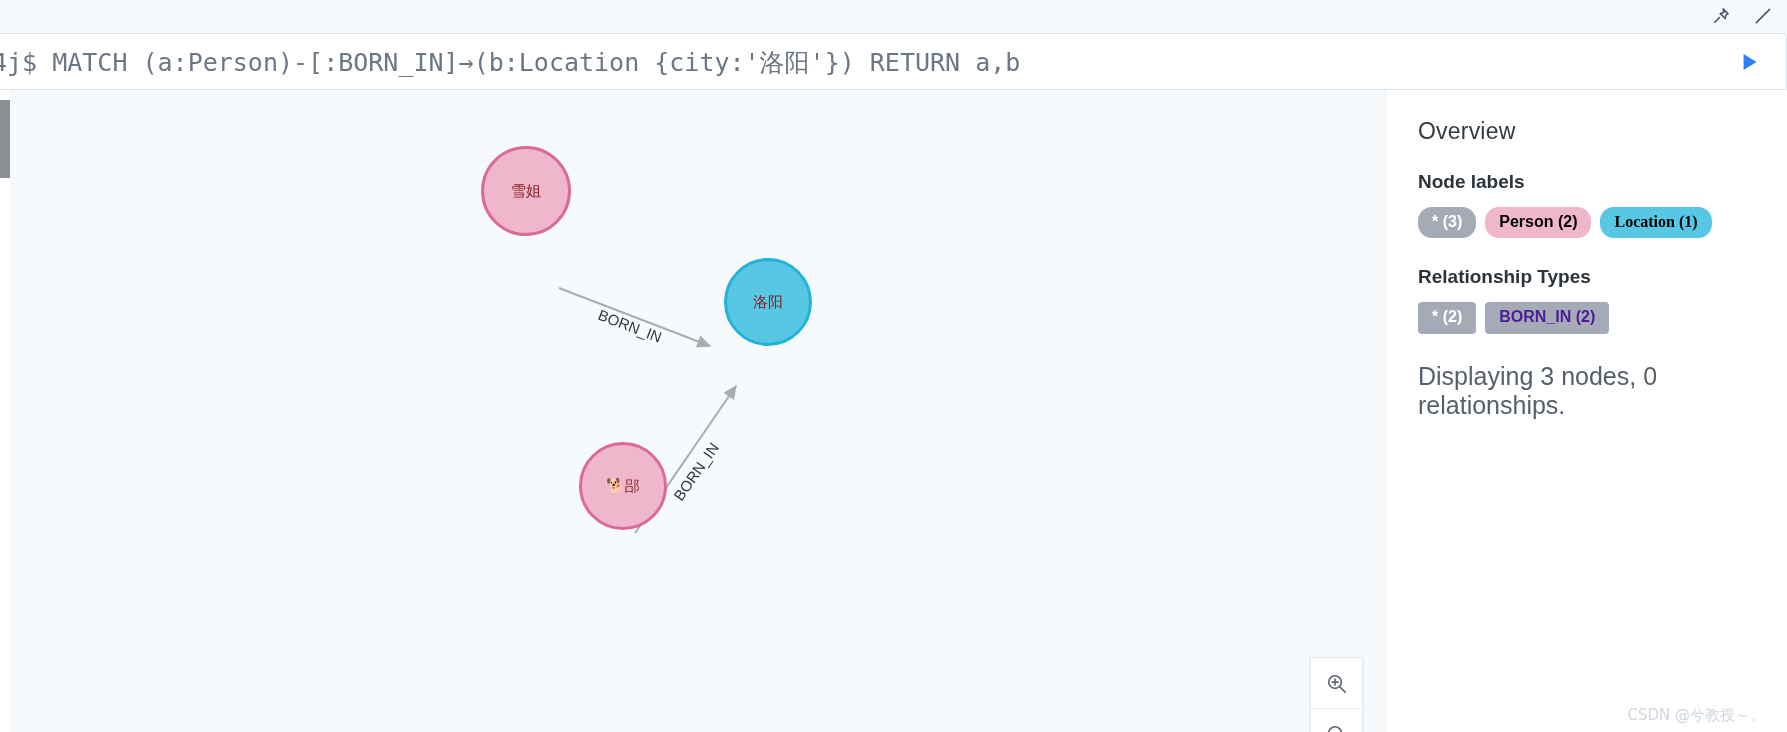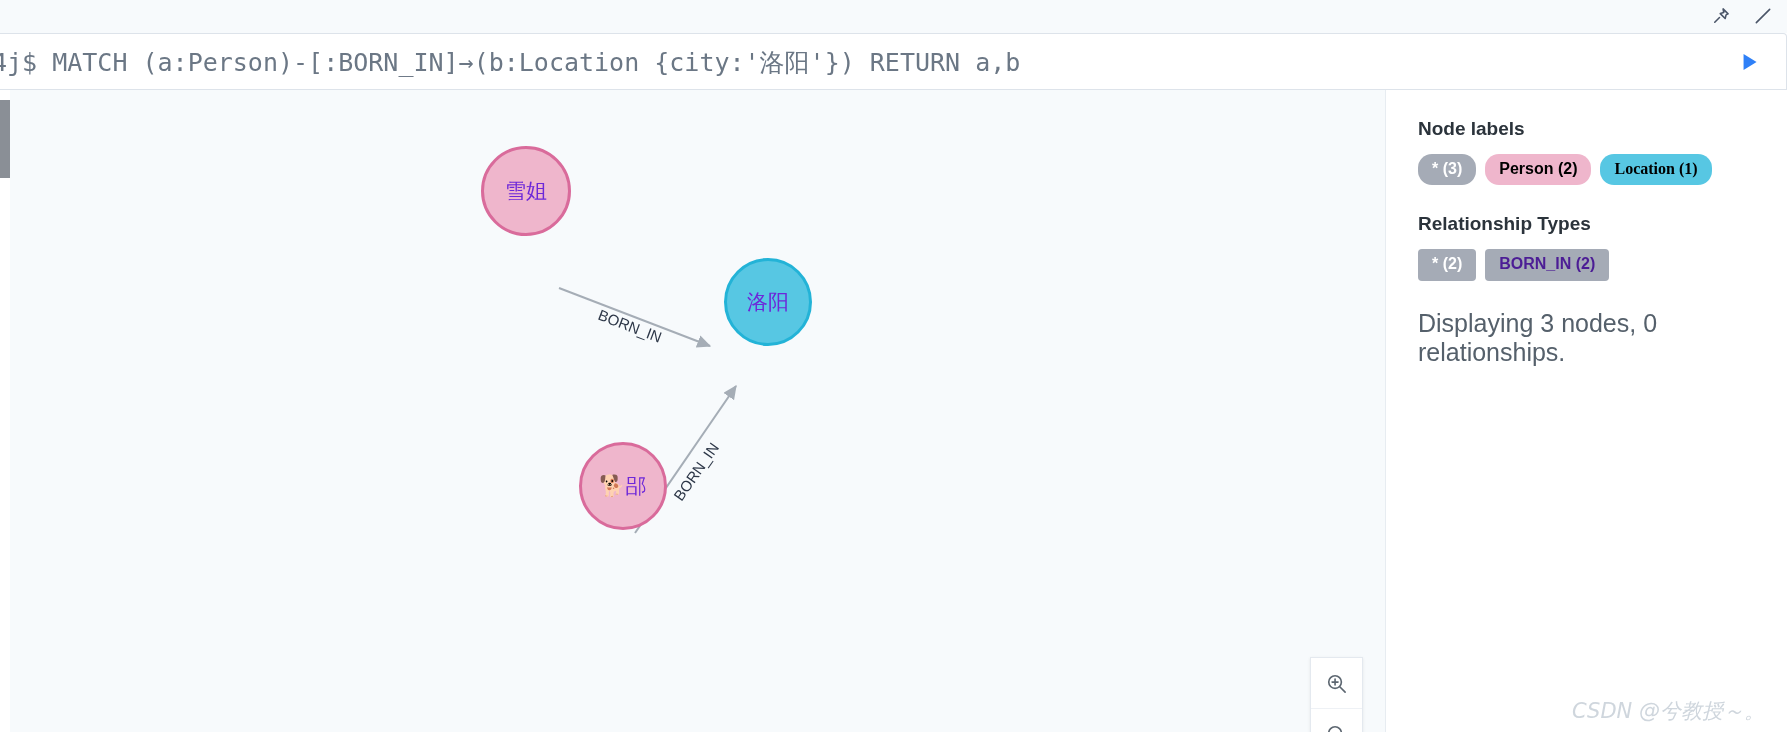--- a/index.html
+++ b/index.html
@@ -105,22 +105,22 @@
 
   .node {
     position: absolute;
     border-radius: 50%;
     display: flex;
     align-items: center;
     justify-content: center;
     cursor: pointer;
   }
   .node-caption {
-    font-size: 21px;
-    color: #6d28d9;
+    font-size: 15px;
+    color: #7f1d1d;
     font-family: "DejaVu Sans", "Liberation Sans", sans-serif;
     white-space: nowrap;
     pointer-events: none;
   }
 
   .rel-label {
     position: absolute;
     font-size: 15px;
     color: #2d3748;
     font-family: "Liberation Sans", sans-serif;
@@ -193,26 +193,25 @@
   .displaying {
     font-size: 25px;
     color: #55606b;
     margin-top: 2px;
   }
 
   
   .watermark {
     position: absolute;
     right: 22px; bottom: 7px;
-    font-size: 21px;
+    font-size: 15px;
     color: #cfd6dd;
     font-family: "DejaVu Sans", "Liberation Sans", sans-serif;
     pointer-events: none;
     white-space: nowrap;
-    font-style: italic;
   }
 </style>
 </head>
 <body>
 
 <div id="app">
 
   <div class="topstrip">
     <div class="topstrip-icons">
       <span class="ticon">
@@ -286,20 +285,21 @@
           <svg viewBox="0 0 24 24" fill="none" stroke="currentColor" stroke-width="1.7" stroke-linecap="round">
             <circle cx="10.5" cy="10.5" r="6.6"></circle>
             <line x1="15.4" y1="15.4" x2="21" y2="21"></line>
             <line x1="7.4" y1="10.5" x2="13.6" y2="10.5"></line>
           </svg>
         </div>
       </div>
     </div>
 
     <div class="overview-panel">
+      <div class="panel-title">Overview</div>
 
       <div class="section-head">Node labels</div>
       <div class="chip-row">
         <span class="chip" style="background:#a5abb6; color:#ffffff;">* (3)</span>
         <span class="chip dark-text" style="background:#efb6cc;">Person (2)</span>
         <span class="chip dark-text" style="background:#57c7e3;font-family:Liberation Serif, serif;">Location (1)</span>
       </div>
 
       <div class="section-head">Relationship Types</div>
       <div class="chip-row">

